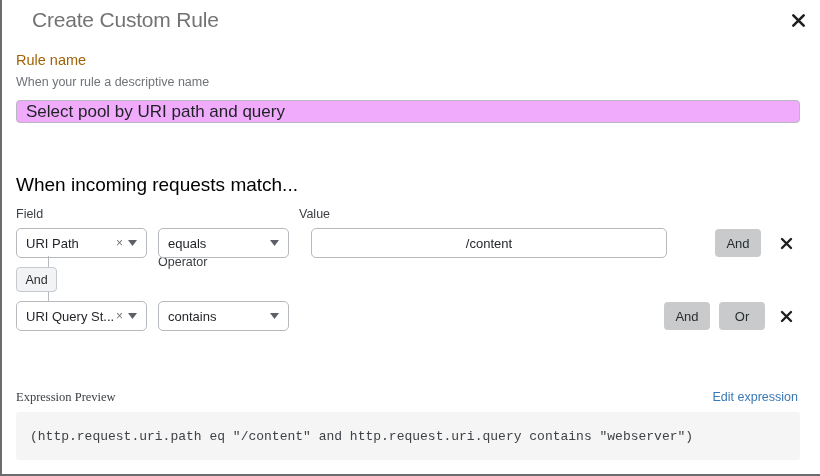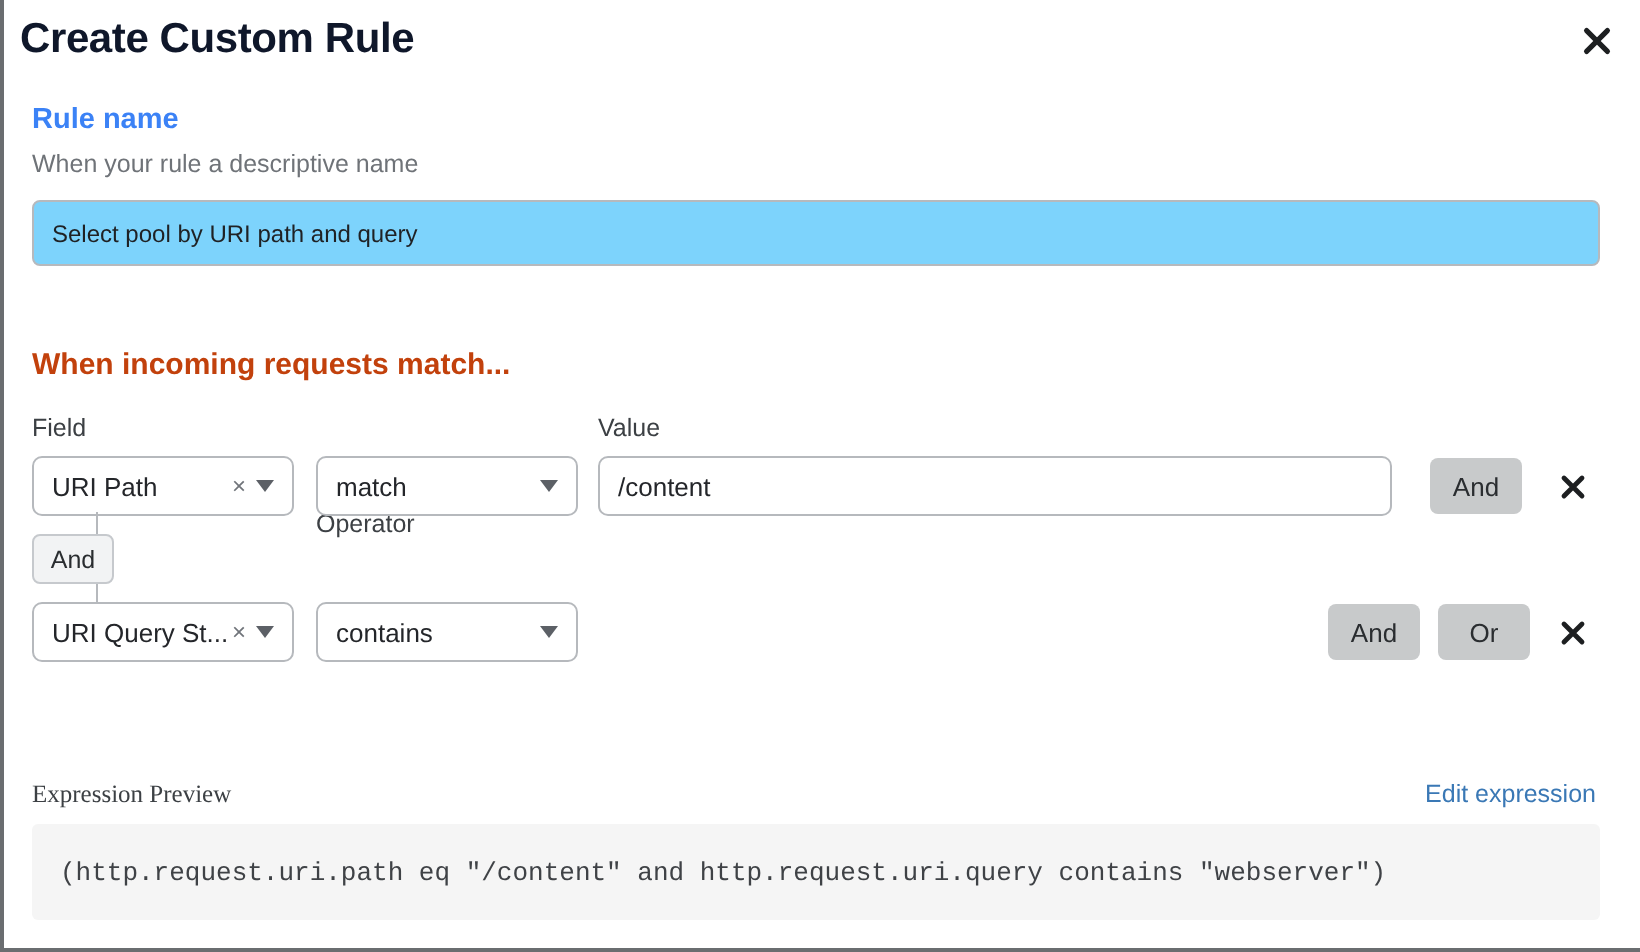--- a/index.html
+++ b/index.html
@@ -20,26 +20,26 @@
     height: 476px;
     box-sizing: border-box;
     border-left: 2px solid #6a6d70;
     border-bottom: 2px solid #6a6d70;
     background: #ffffff;
   }
 
   
   .dialog-title {
     position: absolute;
-    left: 8px;
+    left: 30px;
     top: 8px;
     font-size: 21px;
-    font-weight: bold;
+    font-weight: normal;
     letter-spacing: -0.2px;
-    color: #0f172a;
+    color: #737373;
   }
   .close-btn {
     position: absolute;
     right: 8px;
     top: 6px;
     width: 28px;
     height: 28px;
     display: flex;
     align-items: center;
     justify-content: center;
@@ -48,54 +48,53 @@
     border: none;
     padding: 0;
   }
   .close-btn svg { display: block; }
 
   
   .label-strong {
     position: absolute;
     left: 14px;
     font-size: 14.5px;
-    color: #3b82f6;
-    font-weight: bold;
+    color: #a16207;
   }
   .label-sub {
     position: absolute;
     left: 14px;
     font-size: 12.5px;
     color: #6f7378;
   }
   .rule-name-input {
     position: absolute;
     left: 14px;
     top: 100px;
     width: 784px;
-    height: 33px;
+    height: 23px;
     box-sizing: border-box;
     border: 1px solid #b6b9bd;
     border-radius: 4px;
-    background: #7dd3fc;
+    background: #f0abfc;
     font-family: "Liberation Sans", sans-serif;
-    font-size: 12px;
+    font-size: 17px;
     color: #1f2124;
     padding: 0 9px;
     outline: none;
   }
 
   
   .section-title {
     position: absolute;
     left: 14px;
     top: 174px;
-    font-size: 15px;
-    font-weight: bold;
-    color: #c2410c;
+    font-size: 19px;
+    font-weight: normal;
+    color: #000000;
   }
 
   
   .col-head {
     position: absolute;
     top: 207px;
     font-size: 12.5px;
     color: #3c4044;
   }
   .col-head.field { left: 14px; }
@@ -151,21 +150,21 @@
     box-sizing: border-box;
     border: 1px solid #b6b9bd;
     border-radius: 5px;
     background: #ffffff;
     font-family: "Liberation Sans", sans-serif;
     font-size: 13px;
     color: #24262a;
     padding: 0 9px;
     outline: none;
   }
-  .value-row1 { left: 297px; width: 397px; }
+  .value-row1 { left: 309px; width: 356px; text-align: center; }
   .value-row2 { left: 297px; width: 355px; }
 
   .logic-btn {
     position: absolute;
     top: 1px;
     height: 28px;
     min-width: 46px;
     box-sizing: border-box;
     border: none;
     border-radius: 4px;
@@ -288,21 +287,21 @@
     <div class="select select-field">
       <span class="sel-text">URI Path</span>
       <span class="clear-x">×</span>
       <span class="caret">
         <svg width="9" height="6" viewBox="0 0 9 6" aria-hidden="true">
             <path d="M0 0 L9 0 L4.5 6 Z" fill="#5c6066"></path>
           </svg>
       </span>
     </div>
     <div class="select select-op">
-      <span class="sel-text">match</span>
+      <span class="sel-text">equals</span>
       <span class="caret">
         <svg width="9" height="6" viewBox="0 0 9 6" aria-hidden="true">
             <path d="M0 0 L9 0 L4.5 6 Z" fill="#5c6066"></path>
           </svg>
       </span>
     </div>
     <input class="value-input value-row1" type="text" value="/content" style="">
     <button class="logic-btn and-btn">And</button>
     <button class="delete-btn">
       <svg width="13" height="13" viewBox="0 0 13 13" aria-hidden="true">

